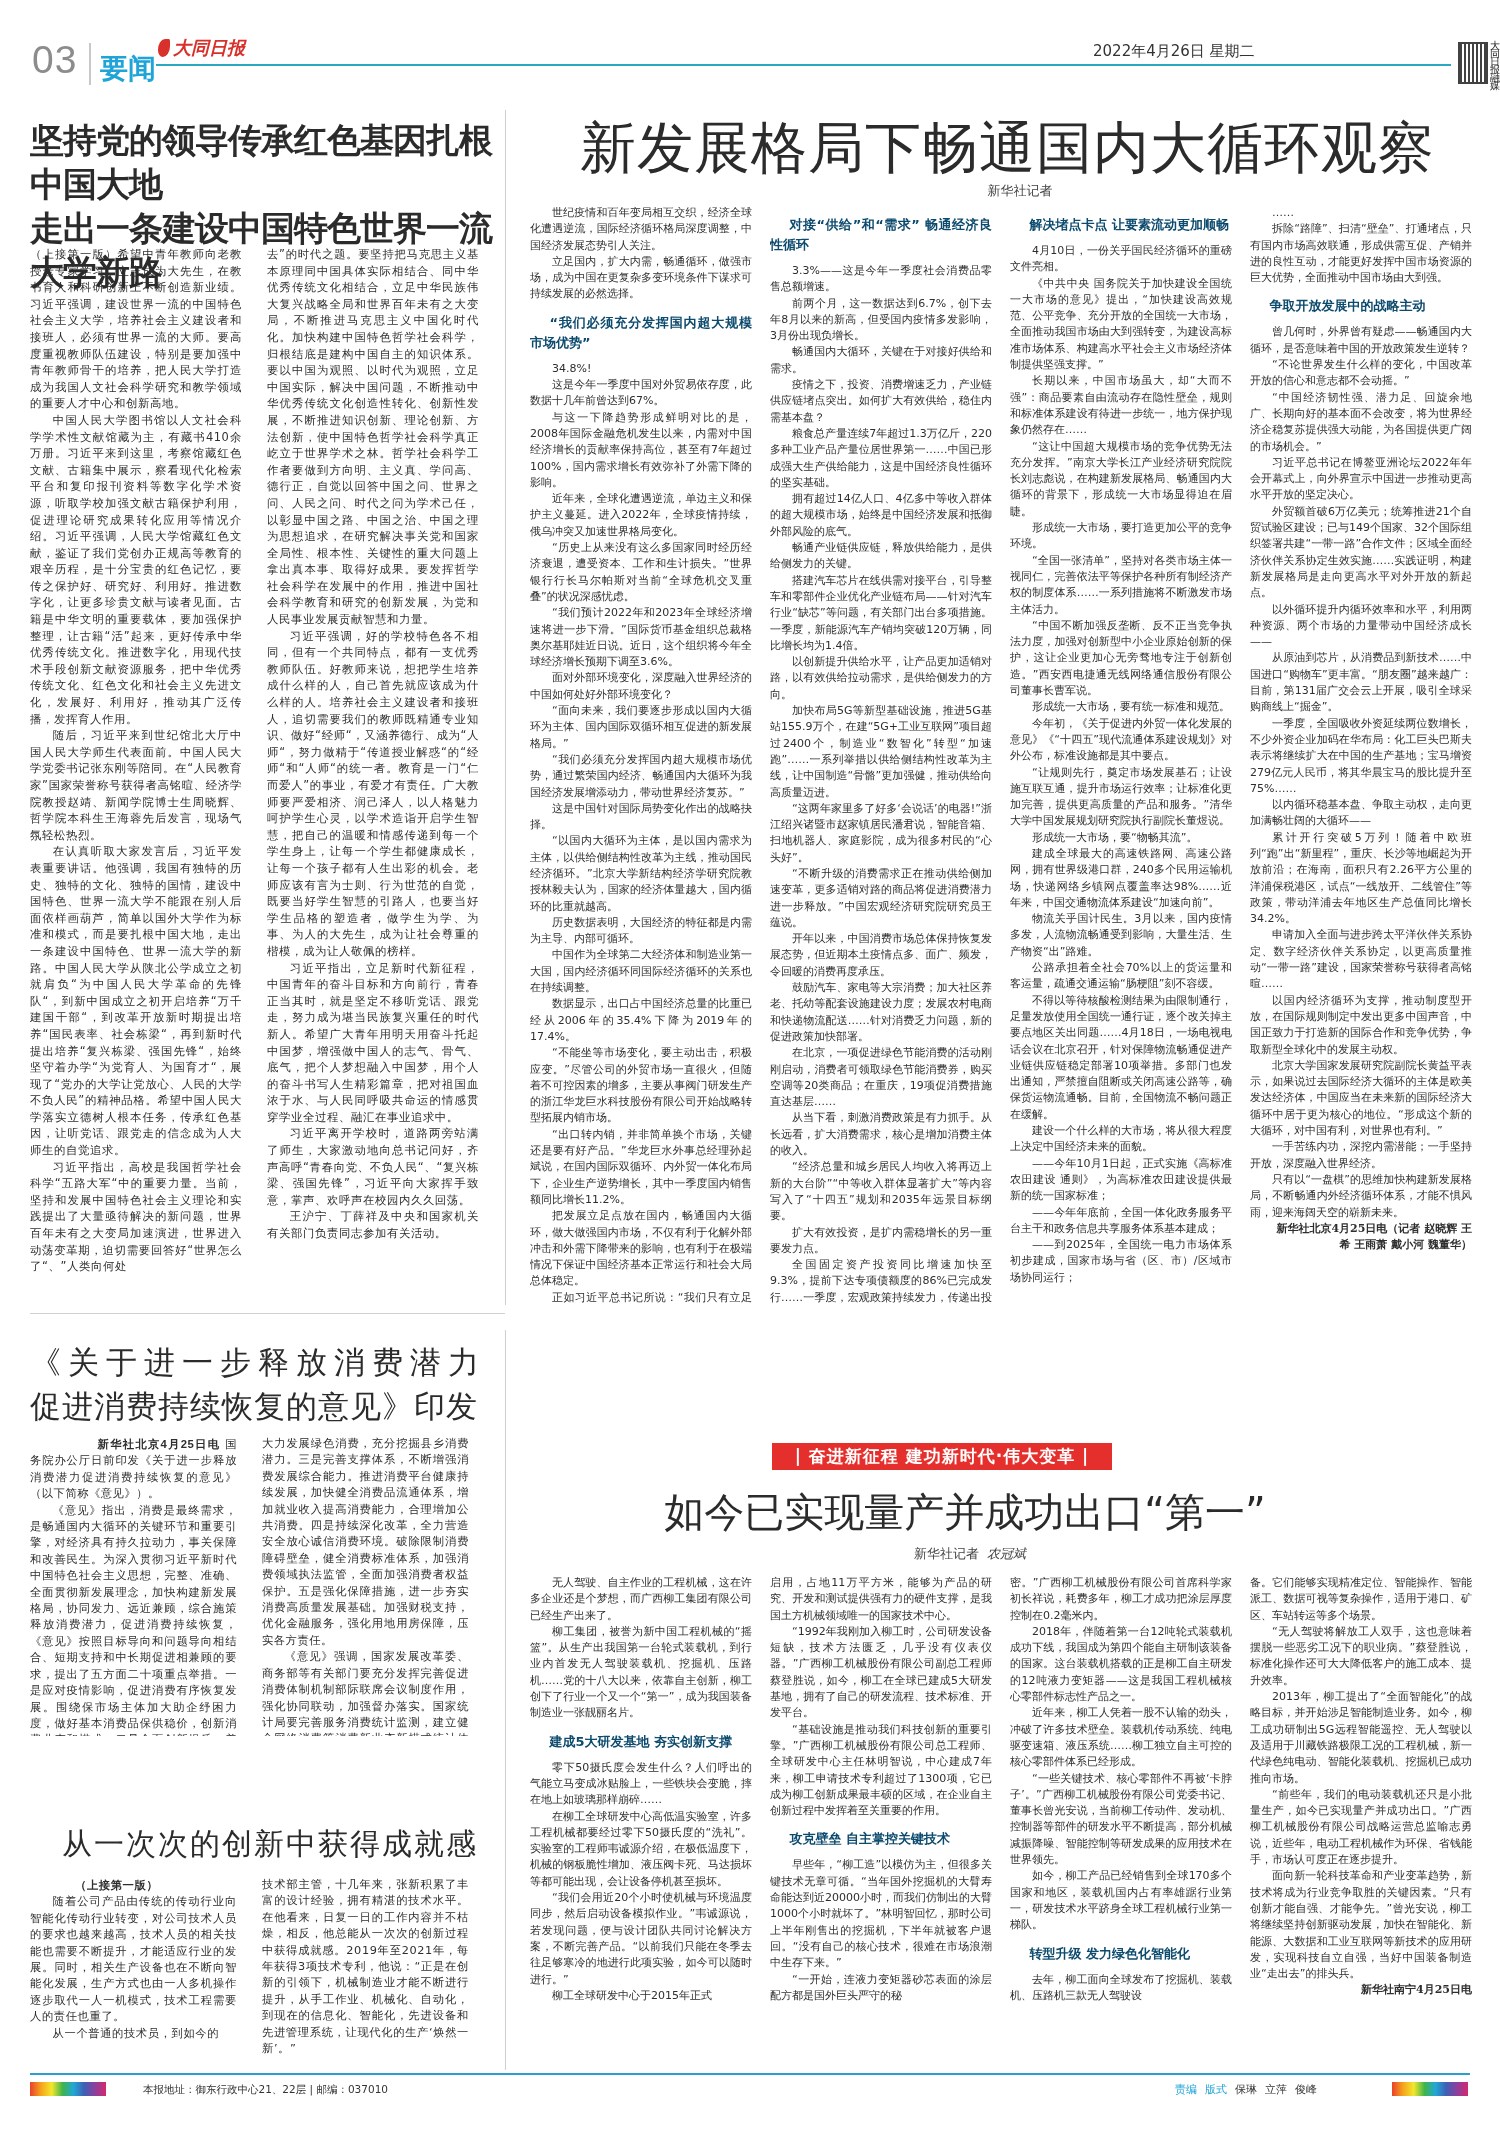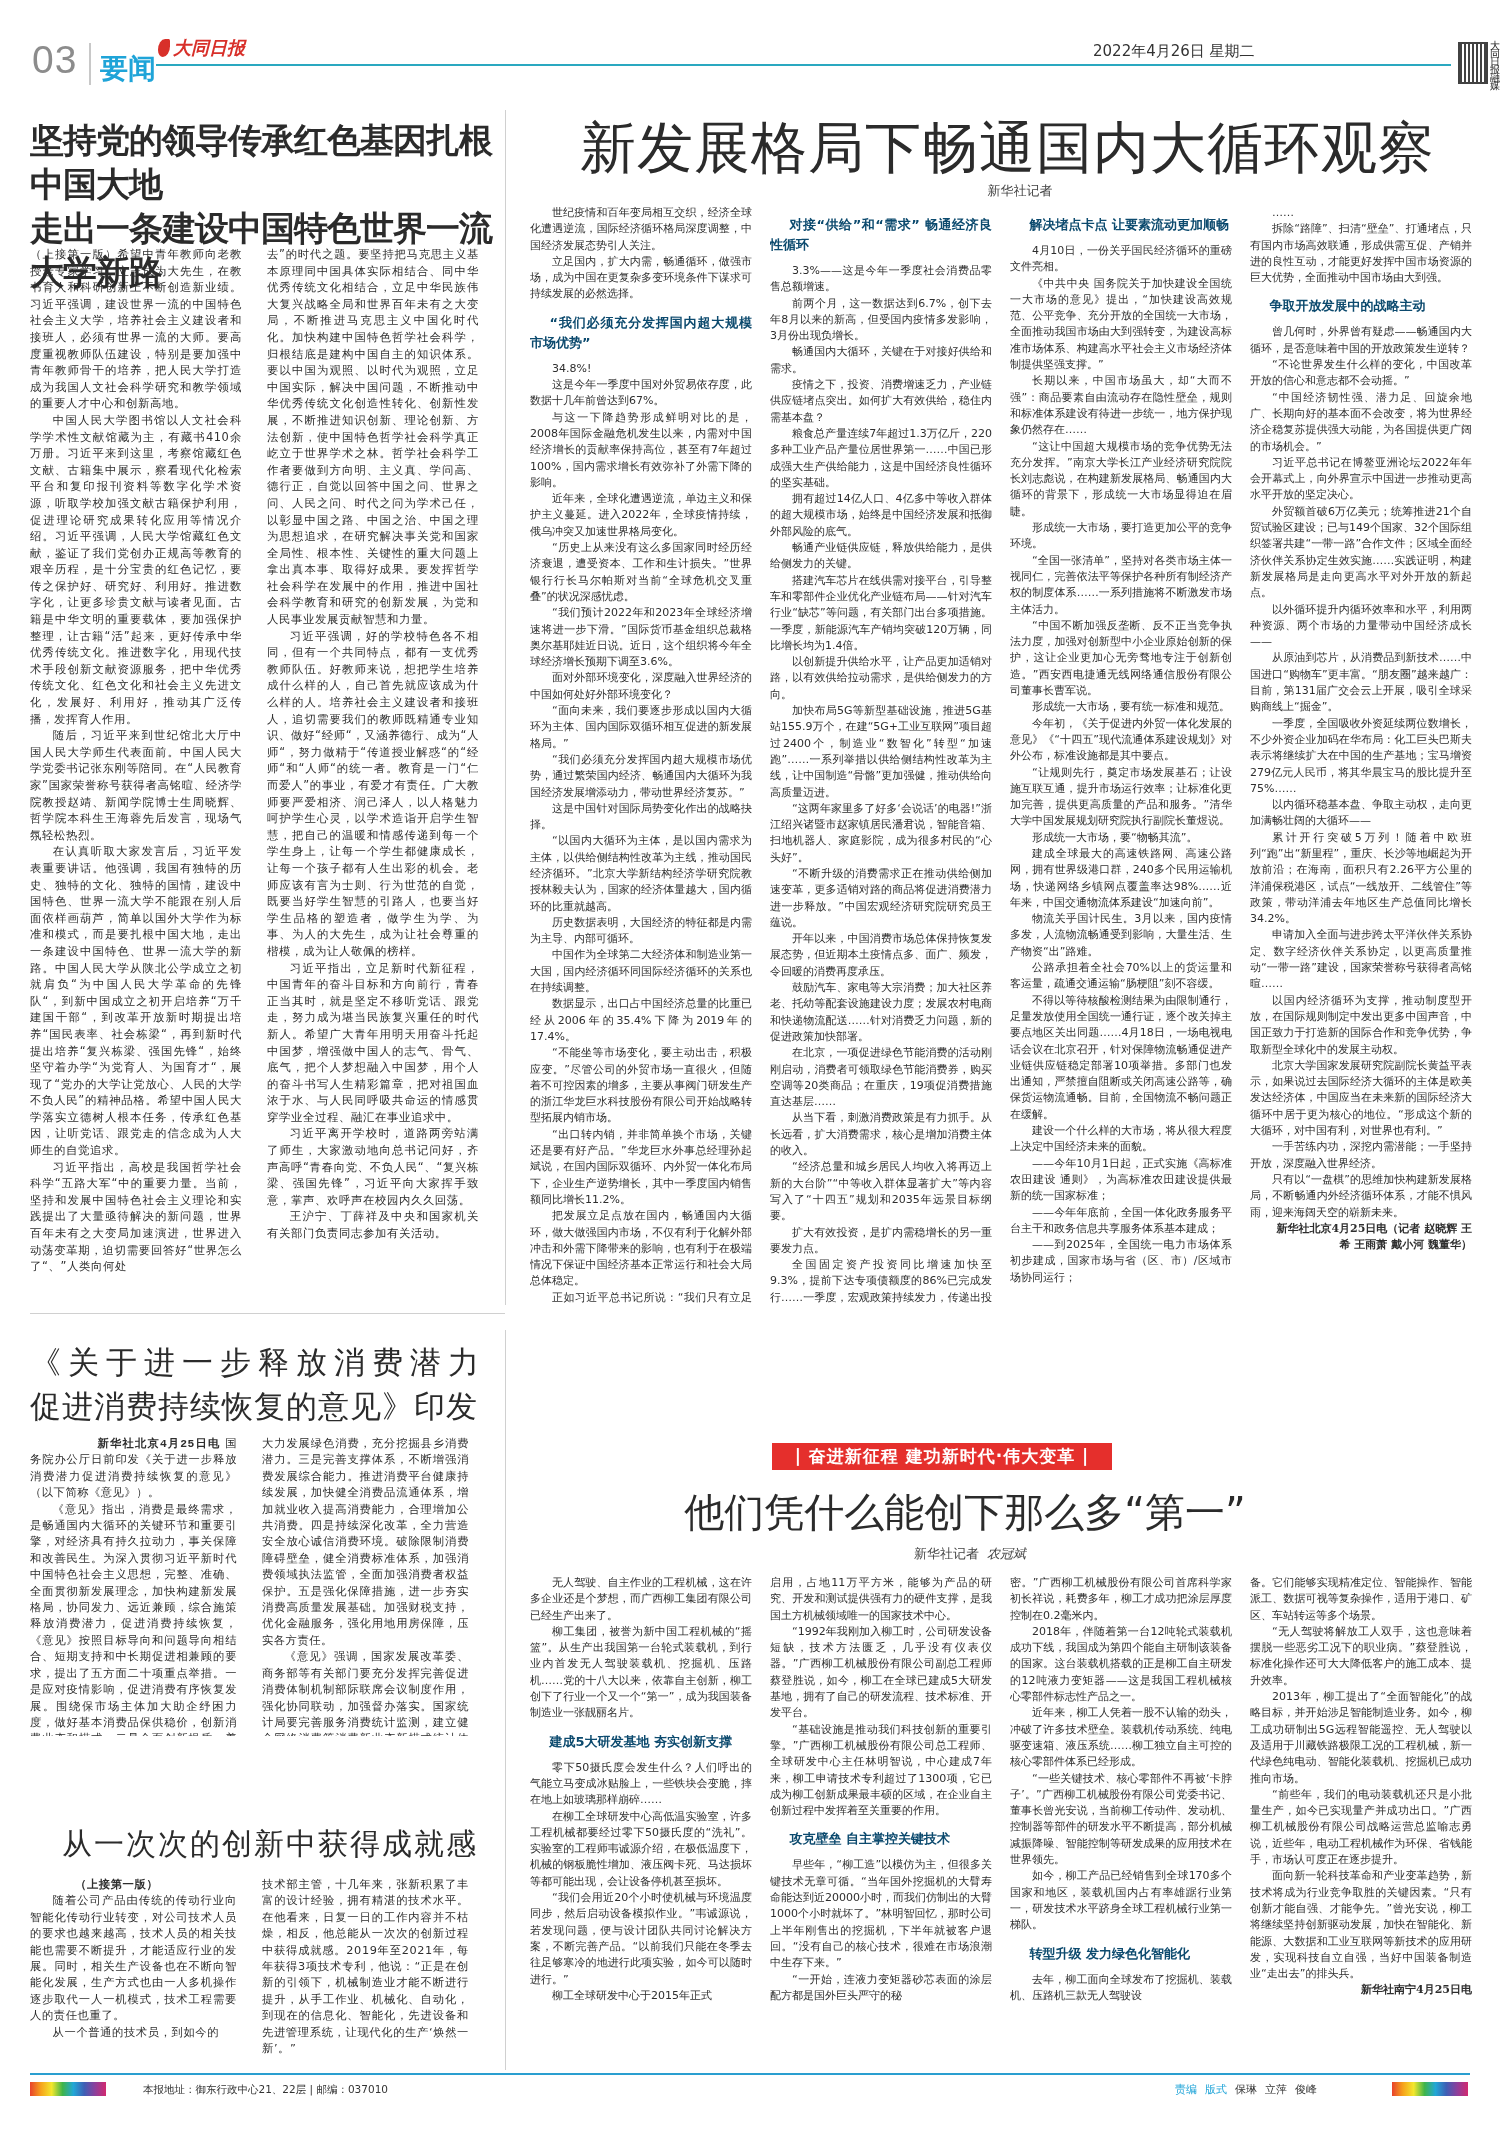--- a/index.html
+++ b/index.html
@@ -22,21 +22,21 @@
   .qr-label { position: absolute; left: 1490px; top: 42px; width: 10px; font-size: 10px; line-height: 8px; color: #222; }
 
   
   .headline { position: absolute; font-family: "DejaVu Sans", sans-serif; color: #2b2b2b; font-weight: bold; letter-spacing: 0; }
   .byline { position: absolute; font-size: 13px; color: #444; text-align: center; }
   .col { position: absolute; font-size: 11.2px; line-height: 16.2px; color: #2e2e2e; text-align: justify; overflow: hidden; }
   .col p { text-indent: 2em; }
   .col p.noindent { text-indent: 0; }
   .col .sig { text-align: right; font-weight: bold; font-family: "DejaVu Serif", serif; }
   .subhead { color: #0c4a6e; font-weight: bold; font-size: 13px; line-height: 20px; margin: 10px 0 8px 0; text-indent: 1.5em; }
-  .dateline { font-family: Liberation Mono, monospace; font-weight: bold; padding-left: 45px; }
+  .dateline { font-family: Liberation Sans, sans-serif; font-weight: bold; padding-left: 45px; }
   .rule-v { position: absolute; width: 1px; background: #d0d0d0; }
   .rule-h { position: absolute; height: 1px; background: #d0d0d0; }
 
   .banner { position: absolute; left: 772px; top: 1443px; width: 340px; height: 27px; background: #e52f2c; color: #fff; font-weight: bold; font-size: 17px; line-height: 27px; text-align: center; letter-spacing: 1px; }
 
   
   .footer-rule { position: absolute; left: 30px; top: 2073px; width: 1440px; height: 2px; background: #2a9fd0; }
   .rainbow { position: absolute; top: 2082px; width: 76px; height: 14px;
      background: linear-gradient(90deg, #e8422c, #f6a21c, #f3e72d, #3fb449, #22a7d6, #3e5fb5, #8d3f9b, #d2296f); }
   .footer-address { position: absolute; left: 143px; top: 2083px; font-size: 10.5px; color: #333; }
@@ -205,21 +205,21 @@
     </div>
   <div class="col" id="a4c2" style="left:262px;top:1877px;width:207px;height:190px;font-size:11.3px;line-height:16.4px;letter-spacing:0.6px;">
       <p class="noindent">技术部主管，十几年来，张新积累了丰富的设计经验，拥有精湛的技术水平。在他看来，日复一日的工作内容并不枯燥，相反，他总能从一次次的创新过程中获得成就感。2019年至2021年，每年获得3项技术专利，他说：“正是在创新的引领下，机械制造业才能不断进行提升，从手工作业、机械化、自动化，到现在的信息化、智能化，先进设备和先进管理系统，让现代化的生产‘焕然一新’。”</p>
     </div>
 </section>
 
 <div class="rule-v" style="left:505px;top:1330px;height:740px;"></div>
 
 <section>
   <div class="banner">| 奋进新征程  建功新时代·伟大变革 |</div>
-  <div class="headline" style="left:560px;top:1482px;width:810px;text-align:center;font-size:40px;line-height:60px;font-weight:normal;">他们凭什么能创下那么多“第一”</div>
+  <div class="headline" style="left:560px;top:1482px;width:810px;text-align:center;font-size:40px;line-height:60px;font-weight:normal;">如今已实现量产并成功出口“第一”</div>
   <div class="byline" style="left:860px;top:1545px;width:220px;">
     <span>新华社记者</span>
     <span style="font-family:'DejaVu Serif',serif;font-style:italic;margin-left:4px;">农冠斌</span>
   </div>
   <div class="col" id="a5c0" style="left:530px;top:1575px;width:222px;height:490px;font-size:11px;line-height:16.3px;">
       <p>无人驾驶、自主作业的工程机械，这在许多企业还是个梦想，而广西柳工集团有限公司已经生产出来了。</p>
       <p>柳工集团，被誉为新中国工程机械的“摇篮”。从生产出我国第一台轮式装载机，到行业内首发无人驾驶装载机、挖掘机、压路机……党的十八大以来，依靠自主创新，柳工创下了行业一个又一个“第一”，成为我国装备制造业一张靓丽名片。</p>
       <div class="subhead">建成5大研发基地 夯实创新支撑</div>
       <p>零下50摄氏度会发生什么？人们呼出的气能立马变成冰贴脸上，一些铁块会变脆，摔在地上如玻璃那样崩碎……</p>
       <p>在柳工全球研发中心高低温实验室，许多工程机械都要经过零下50摄氏度的“洗礼”。实验室的工程师韦诚源介绍，在极低温度下，机械的钢板脆性增加、液压阀卡死、马达损坏等都可能出现，会让设备停机甚至损坏。</p>

